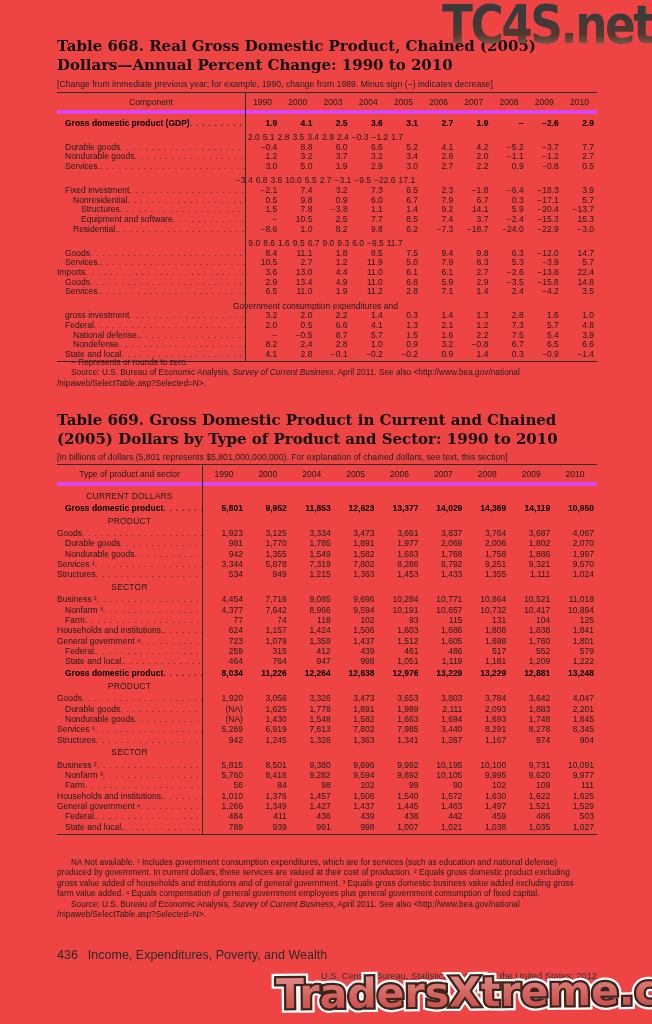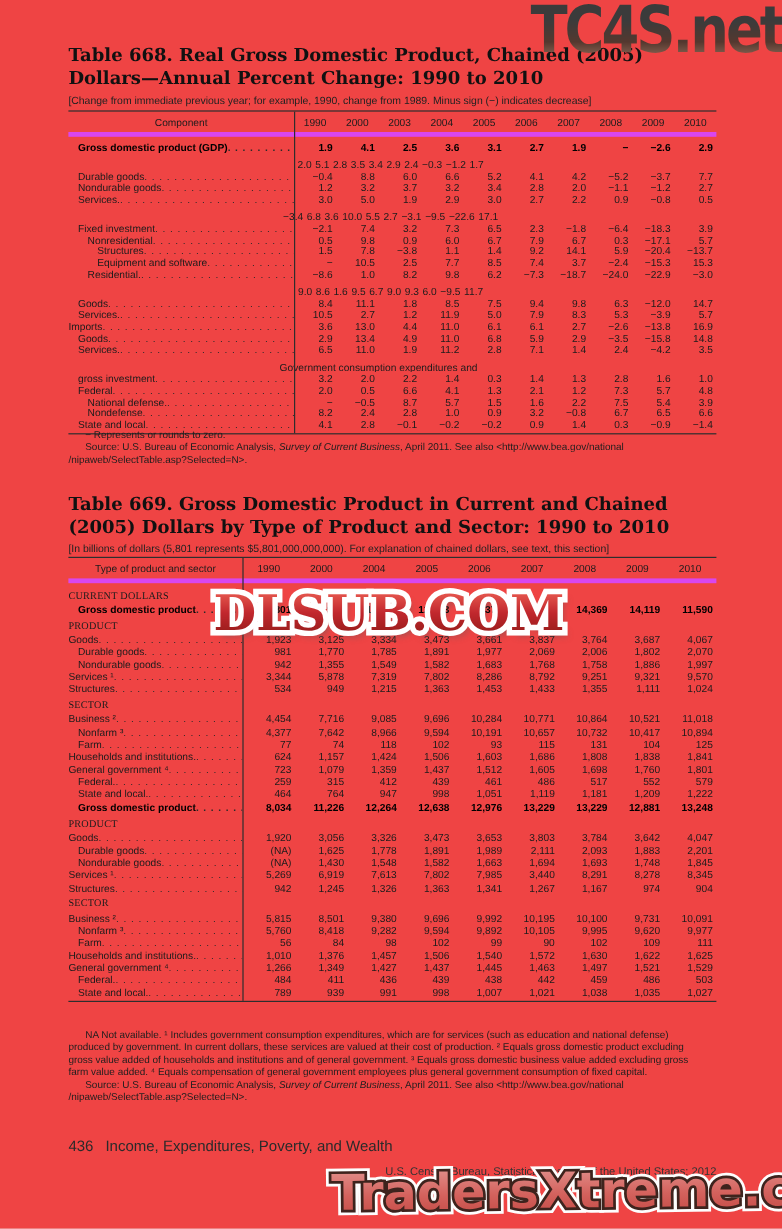--- a/index.html
+++ b/index.html
@@ -19,21 +19,21 @@
   .t668{top:92px;--lblw:188px;--rh:9.7px;}
   .t669{top:464px;--lblw:145px;--rh:10.3px;}
   .vdiv{position:absolute;left:var(--lblw);top:0;bottom:0;width:1px;background:#2e2e2e;}
   .trow{display:flex;align-items:center;height:var(--rh);}
   .trow.thead{height:17px;border-bottom:4px solid #d946ef;}
   .trow.gap{margin-top:4.5px;flex-direction:column;}
   .trow.bold{font-weight:bold;margin:2px 0;color:#000;}
   .tbody-wrap{padding:2px 0 2px 0;}
   .lcol{width:var(--lblw);overflow:hidden;}
   .hlabel{text-align:center;color:#1c1c1c;}
-  .seclabel{letter-spacing:.2px;font-family:Liberation Serif, serif;}
+  .seclabel{text-align:center;letter-spacing:.2px;}
   .trow.section{margin:2.5px 0 2px 0;}
   .lbl{display:flex;align-items:baseline;}
   .ltext{white-space:nowrap;}
   .leader{flex:1;overflow:hidden;white-space:nowrap;color:#2a2a2a;}
   .leader::after{content:" . . . . . . . . . . . . . . . . . . . . . . . . . . . . . . . . . . . . . . . . .";
                  word-spacing:1.5px;}
   .ycols{flex:1;display:flex;}
   .ycell{flex:1;text-align:right;padding-right:3px;white-space:nowrap;}
   .ycell.yhead{text-align:center;padding-right:0;}
   
@@ -387,21 +387,21 @@
           <div class="ycols">
             <div class="ycell">3.6</div>
             <div class="ycell">13.0</div>
             <div class="ycell">4.4</div>
             <div class="ycell">11.0</div>
             <div class="ycell">6.1</div>
             <div class="ycell">6.1</div>
             <div class="ycell">2.7</div>
             <div class="ycell">−2.6</div>
             <div class="ycell">−13.8</div>
-            <div class="ycell">16.9</div>
+            <div class="ycell">22.4</div>
           </div>
         </div>
         <div class="trow">
           <div class="lcol">
             <div class="lbl" style="padding-left: 8px;">
               <div class="ltext">Goods</div>
               <div class="leader"></div>
             </div>
           </div>
           <div class="ycols">
@@ -597,21 +597,21 @@
           </div>
           <div class="ycols">
             <div class="ycell">5,801</div>
             <div class="ycell">9,952</div>
             <div class="ycell">11,853</div>
             <div class="ycell">12,623</div>
             <div class="ycell">13,377</div>
             <div class="ycell">14,029</div>
             <div class="ycell">14,369</div>
             <div class="ycell">14,119</div>
-            <div class="ycell">11,590</div>
+            <div class="ycell">10,950</div>
           </div>
         </div>
         <div class="trow section">
           <div class="lcol seclabel">PRODUCT</div>
           <div class="ycols"></div>
         </div>
         <div class="trow">
           <div class="lcol">
             <div class="lbl" style="padding-left: 0px;">
               <div class="ltext">Goods</div>
@@ -1104,24 +1104,20 @@
   <div class="footnote t669-foot">
     <p>NA Not available. ¹ Includes government consumption expenditures, which are for services (such as education and national defense) produced by government. In current dollars, these services are valued at their cost of production. ² Equals gross domestic product excluding gross value added of households and institutions and of general government. ³ Equals gross domestic business value added excluding gross farm value added. ⁴ Equals compensation of general government employees plus general government consumption of fixed capital.</p>
     <p><span>Source: U.S. Bureau of Economic Analysis, </span><span class="src-italic">Survey of Current Business</span><span>, April 2011. See also &lt;http://www.bea.gov/national /nipaweb/SelectTable.asp?Selected=N&gt;.</span></p>
   </div>
 
   <div class="page-footer">
     <span class="pgnum">436</span><span>Income, Expenditures, Poverty, and Wealth</span>
   </div>
   <div class="census-line">U.S. Census Bureau, Statistical Abstract of the United States: 2012</div>
 
-  <div class="wm-dlsub">
-    <span class="stroke">DLSUB.COM</span>
-    <span class="fill">DLSUB.COM</span>
-  </div>
 
   <div class="wm-traders">
     <span class="w">TradersXtreme.com</span>
     <span class="d">TradersXtreme.com</span>
     <span class="f">TradersXtreme.com</span>
   </div>
 
 </div>
 
 </body></html>

